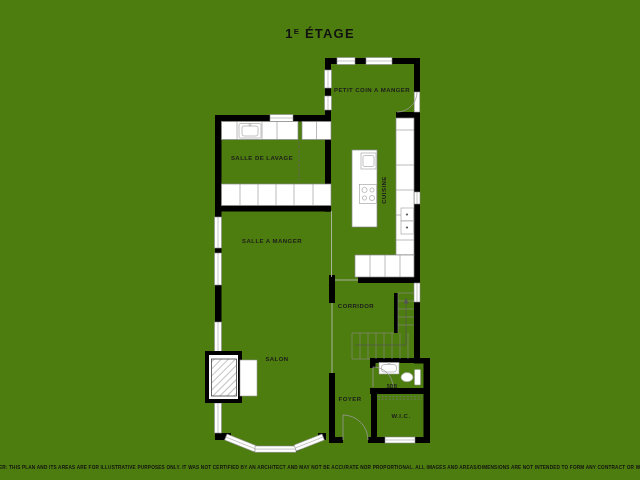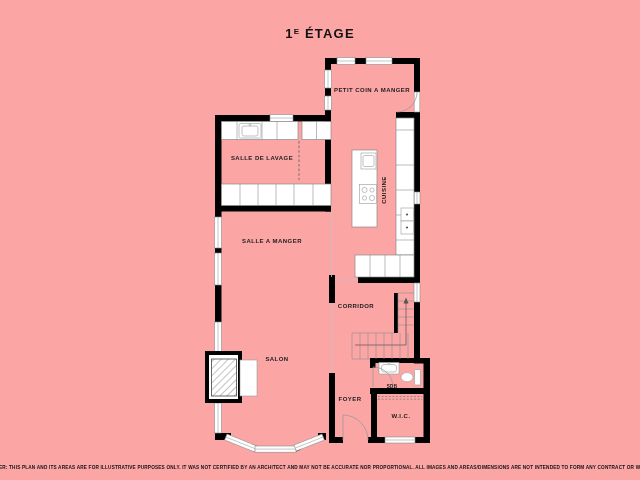--- a/index.html
+++ b/index.html
@@ -1,16 +1,16 @@
 <!DOCTYPE html>
 <html><head>
 <meta charset="utf-8">
 <style>
   html,body{margin:0;padding:0;background:#fff;}
-  .page{position:relative;width:640px;height:480px;background:#fca5a5;overflow:hidden;
+  .page{position:relative;width:640px;height:480px;background:#4d7c0f;overflow:hidden;
         font-family:"Liberation Sans",sans-serif;}
   svg{display:block;position:absolute;top:0;left:0;}
   .wall{fill:#000;}
   .win{fill:#fff;stroke:#8a8a8a;stroke-width:0.6;}
   .winline{stroke:#8a8a8a;stroke-width:0.5;}
   .fix{fill:#fff;stroke:#8a8a8a;stroke-width:0.7;}
   .fix2{fill:#fff;stroke:#999;stroke-width:0.6;}
   .thin{stroke:#c2c2c2;stroke-width:0.8;}
   .stair{stroke:#8d8d8d;stroke-width:0.6;}
   .guide{stroke:#555;stroke-width:0.7;fill:none;}

